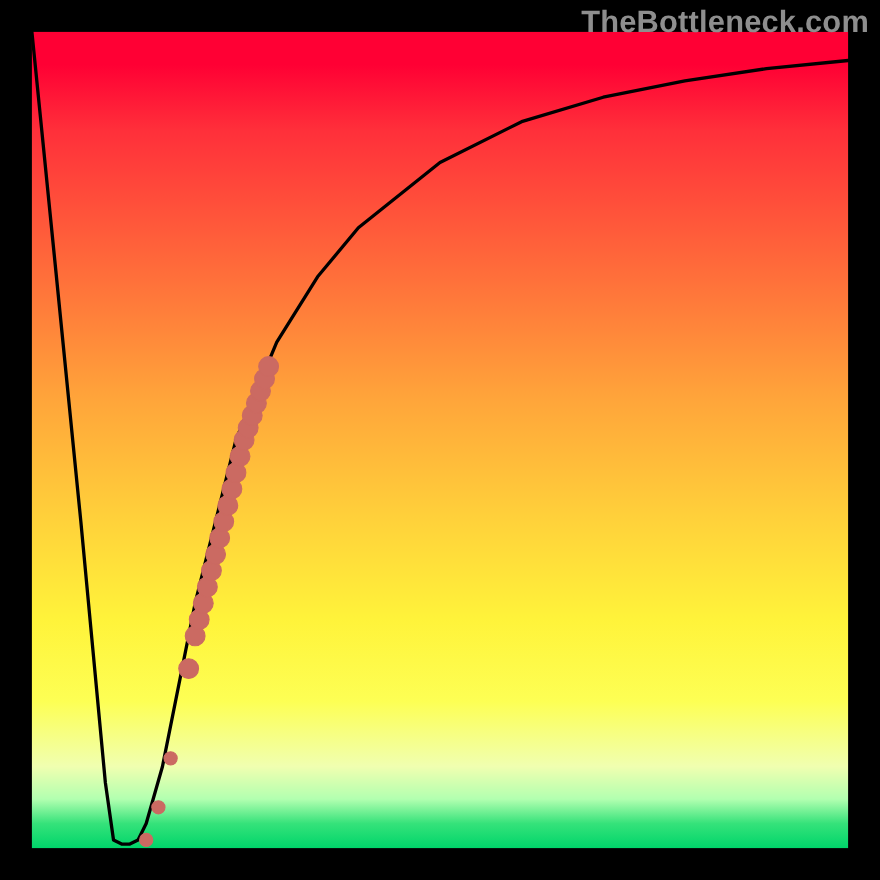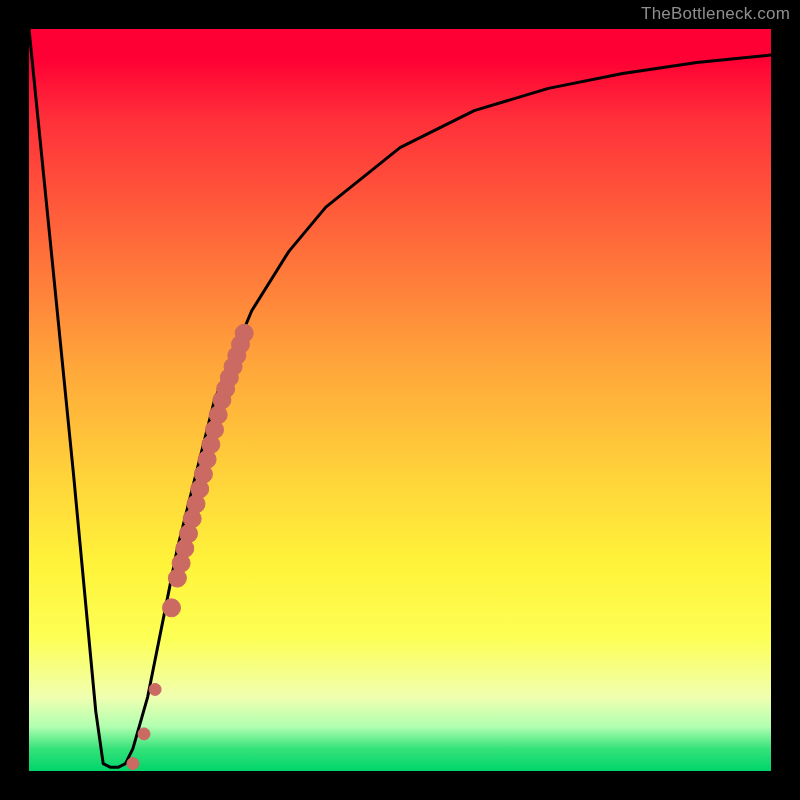--- a/index.html
+++ b/index.html
@@ -43,22 +43,22 @@
     top: 0;
     width: 742px;
     height: 742px;
     overflow: visible;
   }
   .watermark {
     position: absolute;
     top: 4px;
     right: 10px;
     font-family: Arial, Helvetica, sans-serif;
-    font-size: 17px;
-    font-weight: 400;
+    font-size: 28px;
+    font-weight: 700;
     color: #8e8e8e;
     letter-spacing: 0.2px;
   }
 </style>
 </head>
 <body>
 
 <div class="frame">
   <div class="plot">
     <svg class="curve" viewBox="0 0 742 742" preserveAspectRatio="none">

